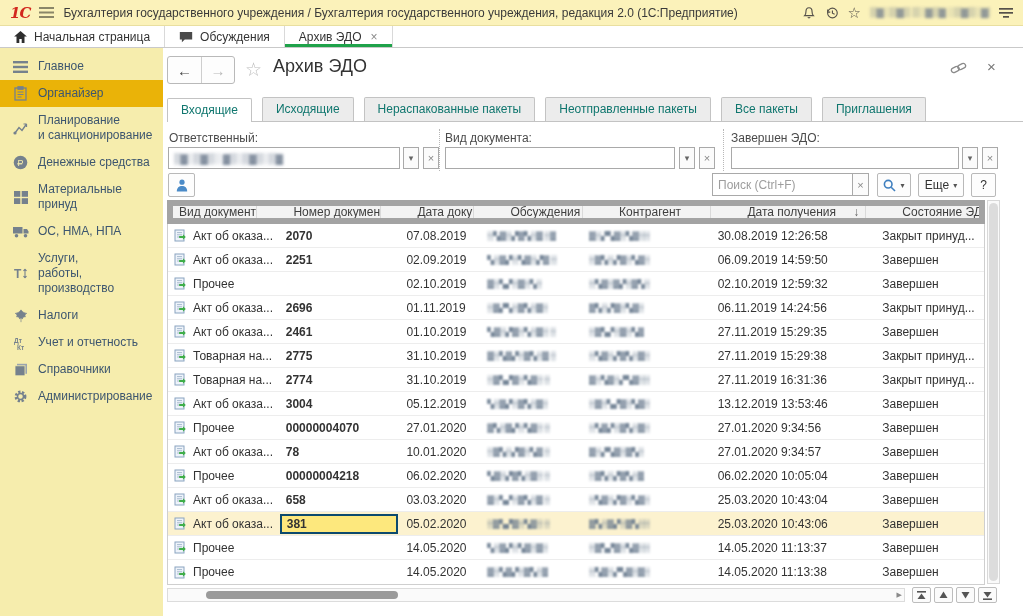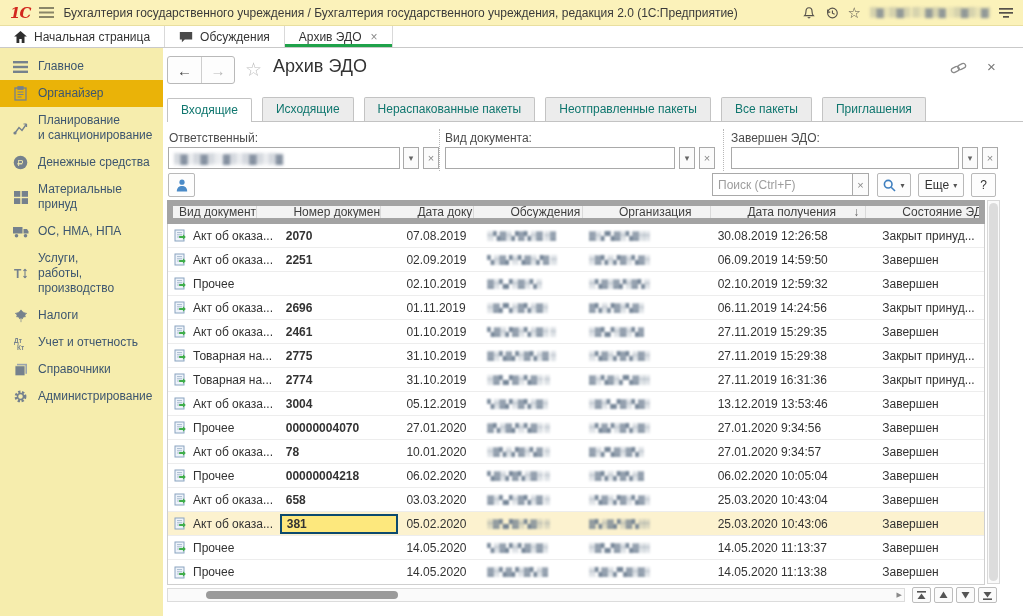--- a/index.html
+++ b/index.html
@@ -317,21 +317,21 @@
     </div>
     <div class="btn" style="left:808px; width:25px;">
       <span>?</span>
     </div>
 
     <div class="thead">
       <div class="th c0">Вид документа</div>
       <div class="th c1">Номер документа</div>
       <div class="th c2">Дата документа</div>
       <div class="th c3">Обсуждения</div>
-      <div class="th c4">Организация</div>
+      <div class="th c4">Контрагент</div>
       <div class="th c5">
         <span>Дата получения</span>
         <span style="color:#666;">↓</span>
       </div>
       <div class="th c6" style="border-right:none;">Состояние ЭДО</div>
     </div>
 
     <div class="tbody">
 
     <div class="row">

